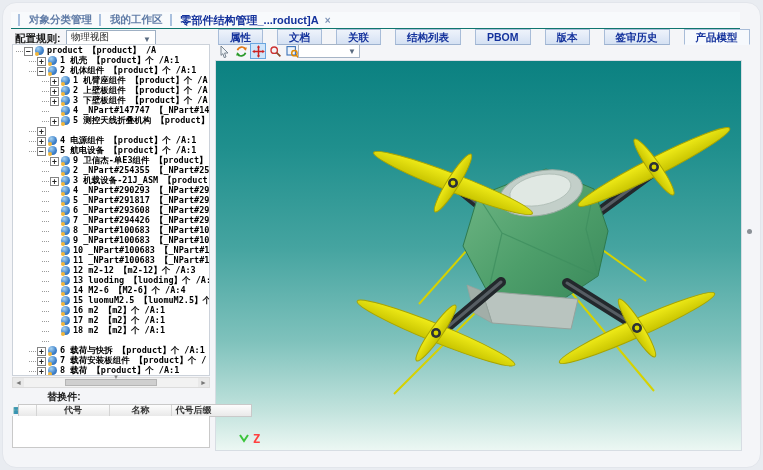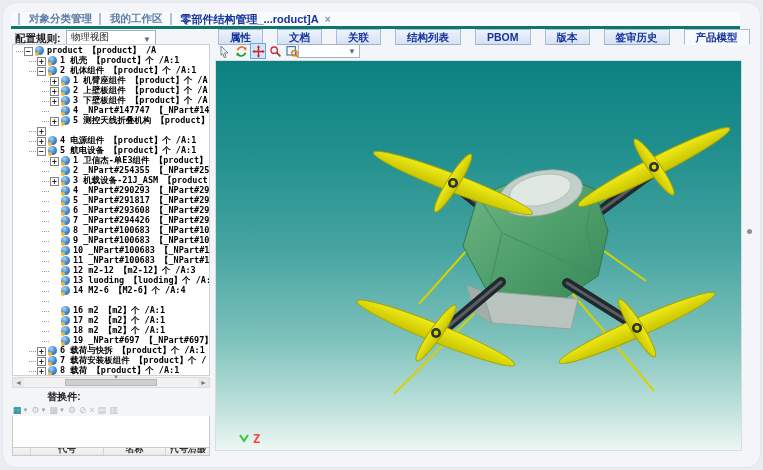--- a/index.html
+++ b/index.html
@@ -2,21 +2,21 @@
 <html><head>
 <meta charset="utf-8">
 <style>
   * { box-sizing: border-box; margin: 0; padding: 0; }
   html,body { width:763px; height:470px; }
   body { background:#e9ecf1; font-family:"Liberation Sans",sans-serif; overflow:hidden; }
   .stage { position:relative; width:763px; height:470px; }
   .card { position:absolute; inset:2px; background:#f4f5f8; border-radius:14px; border:1px solid #e2e5eb; overflow:hidden; }
 
   
-  .ws-tabs { position:absolute; left:8px; top:9px; right:20px; height:17px; display:flex; align-items:center; border-bottom:3px solid #0f766e; background:#f8fafc; }
+  .ws-tabs { position:absolute; left:8px; top:9px; right:20px; height:17px; display:flex; align-items:center; border-bottom:1px solid #0f766e; background:#f8fafc; }
   .ws-sep { width:2px; height:12px; background:#a9c0de; margin:0 9px 0 7px; flex:0 0 2px; }
   .ws-tab { font-size:10.5px; font-weight:700; color:#5f7ba6; white-space:nowrap; cursor:default; }
   .ws-tab.active { color:#14329c; font-size:11px; }
   .ws-close { color:#7c92b5; font-weight:700; font-size:10px; margin-left:6px; }
 
   
   .cfg-label { position:absolute; left:12px; top:29px; font-size:10.5px; font-weight:700; color:#1a1a1a; }
   .cfg-select { position:absolute; left:63px; top:27px; width:90px; height:15px; background:#fff; border:1px solid #9fb0c4; font-size:9.5px; color:#222; display:flex; align-items:flex-end; padding:0 4px; }
   .cfg-select .chev, .vw-select .chev { margin-left:auto; font-size:8px; color:#5a6b80; }
 
@@ -60,26 +60,26 @@
 
   
   .rep-row { position:absolute; left:10px; top:387px; height:14px; display:flex; align-items:center;flex-direction:column; }
   .rep-label { font-size:10px; font-weight:700; color:#1a1a1a; margin-right:6px; }
   .rep-sep { width:1px; height:11px; background:#c9ccd1; margin-right:4px; }
   .rep-ico { display:flex; align-items:center; margin-right:3px; font-size:9px; line-height:12px; }
   .rep-ico .g { color:#b9bdc2; }
   .rep-ico.enabled .g { color:#2e8bc4; text-shadow:0 0 0 #37a05a; }
   .rep-ico .caret { font-size:6px; color:#9aa0a6; margin-left:1px; }
 
-  .rep-table-head { position:absolute; left:9px; top:401px; width:198px; height:13px; display:flex; background:linear-gradient(#fdfdfd,#e9e9e9); border:1px solid #c9c9c9;margin-top:39px; }
+  .rep-table-head { position:absolute; left:15px; top:401px; width:234px; height:13px; display:flex; background:linear-gradient(#fdfdfd,#e9e9e9); border:1px solid #c9c9c9; }
   .rep-th { border-right:1px solid #d4d4d4; font-size:9px; font-weight:700; color:#333; text-align:center; line-height:11px; overflow:hidden; }
   .rep-th:nth-child(1) { width:18px; }
   .rep-th:nth-child(2) { width:73px; }
   .rep-th:nth-child(3) { width:62px; }
-  .rep-th:nth-child(4) { width:43px; border-right:none;font-style:italic; }
+  .rep-th:nth-child(4) { width:43px; border-right:none; }
   .rep-table-body { position:absolute; left:9px; top:413px; width:198px; height:32px; background:#fff; border:1px solid #c9c9c9; border-top:none; }
 </style>
 </head>
 <body>
 
 <div class="stage">
   <div class="card">
 
     <div class="ws-tabs" id="wsTabs">
         <span class="ws-sep"></span>
@@ -323,21 +323,21 @@
           <span class="lbl-wrap">
             <span class="part-icon"></span>
             <span class="lbl">5 航电设备 【product】个 /A:1</span>
           </span>
         </div>
         <div class="tree-row" style="padding-left: 29px;">
           <span class="dots"></span>
           <span class="expander">+</span>
           <span class="lbl-wrap">
             <span class="part-icon"></span>
-            <span class="lbl">1 卫信杰-单E3组件 【product】</span>
+            <span class="lbl">9 卫信杰-单E3组件 【product】</span>
           </span>
         </div>
         <div class="tree-row" style="padding-left: 29px;">
           <span class="dots"></span>
           <span class="expander none"></span>
           <span class="lbl-wrap">
             <span class="part-icon"></span>
             <span class="lbl">2 _NPart#254355 【_NPart#254</span>
           </span>
         </div>
@@ -433,20 +433,24 @@
           <span class="dots"></span>
           <span class="expander none"></span>
           <span class="lbl-wrap">
             <span class="part-icon"></span>
             <span class="lbl">14 M2-6 【M2-6】个 /A:4</span>
           </span>
         </div>
         <div class="tree-row" style="padding-left: 29px;">
           <span class="dots"></span>
           <span class="expander none"></span>
+          <span class="lbl-wrap">
+            <span class="part-icon"></span>
+            <span class="lbl">15 luomuM2.5 【luomuM2.5】个</span>
+          </span>
         </div>
         <div class="tree-row" style="padding-left: 29px;">
           <span class="dots"></span>
           <span class="expander none"></span>
           <span class="lbl-wrap">
             <span class="part-icon"></span>
             <span class="lbl">16 m2 【m2】个 /A:1</span>
           </span>
         </div>
         <div class="tree-row" style="padding-left: 29px;">
@@ -461,24 +465,20 @@
           <span class="dots"></span>
           <span class="expander none"></span>
           <span class="lbl-wrap">
             <span class="part-icon"></span>
             <span class="lbl">18 m2 【m2】个 /A:1</span>
           </span>
         </div>
         <div class="tree-row" style="padding-left: 29px;">
           <span class="dots"></span>
           <span class="expander none"></span>
-          <span class="lbl-wrap">
-            <span class="part-icon"></span>
-            <span class="lbl">19 _NPart#697 【_NPart#697】</span>
-          </span>
         </div>
         <div class="tree-row" style="padding-left: 16px;">
           <span class="dots"></span>
           <span class="expander">+</span>
           <span class="lbl-wrap">
             <span class="part-icon"></span>
             <span class="lbl">6 载荷与快拆 【product】个 /A:1</span>
           </span>
         </div>
         <div class="tree-row" style="padding-left: 16px;">

